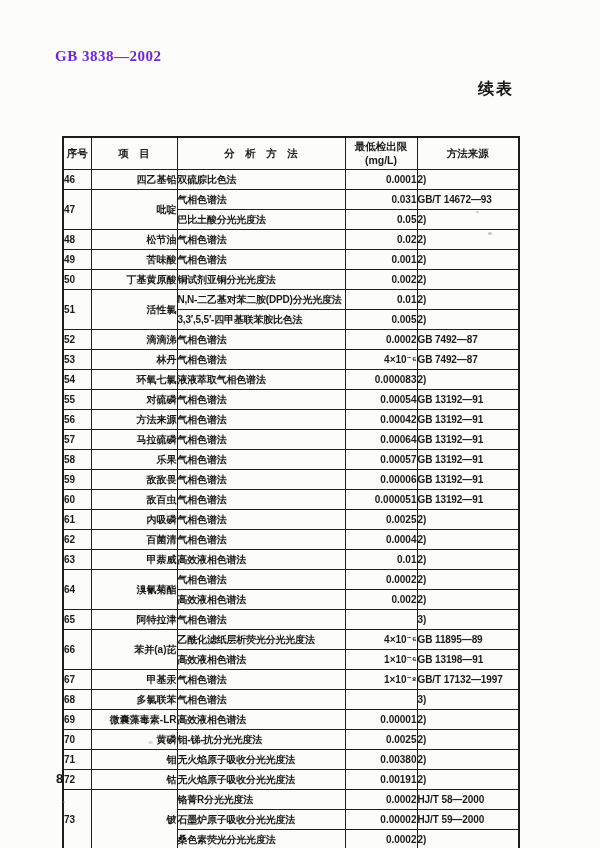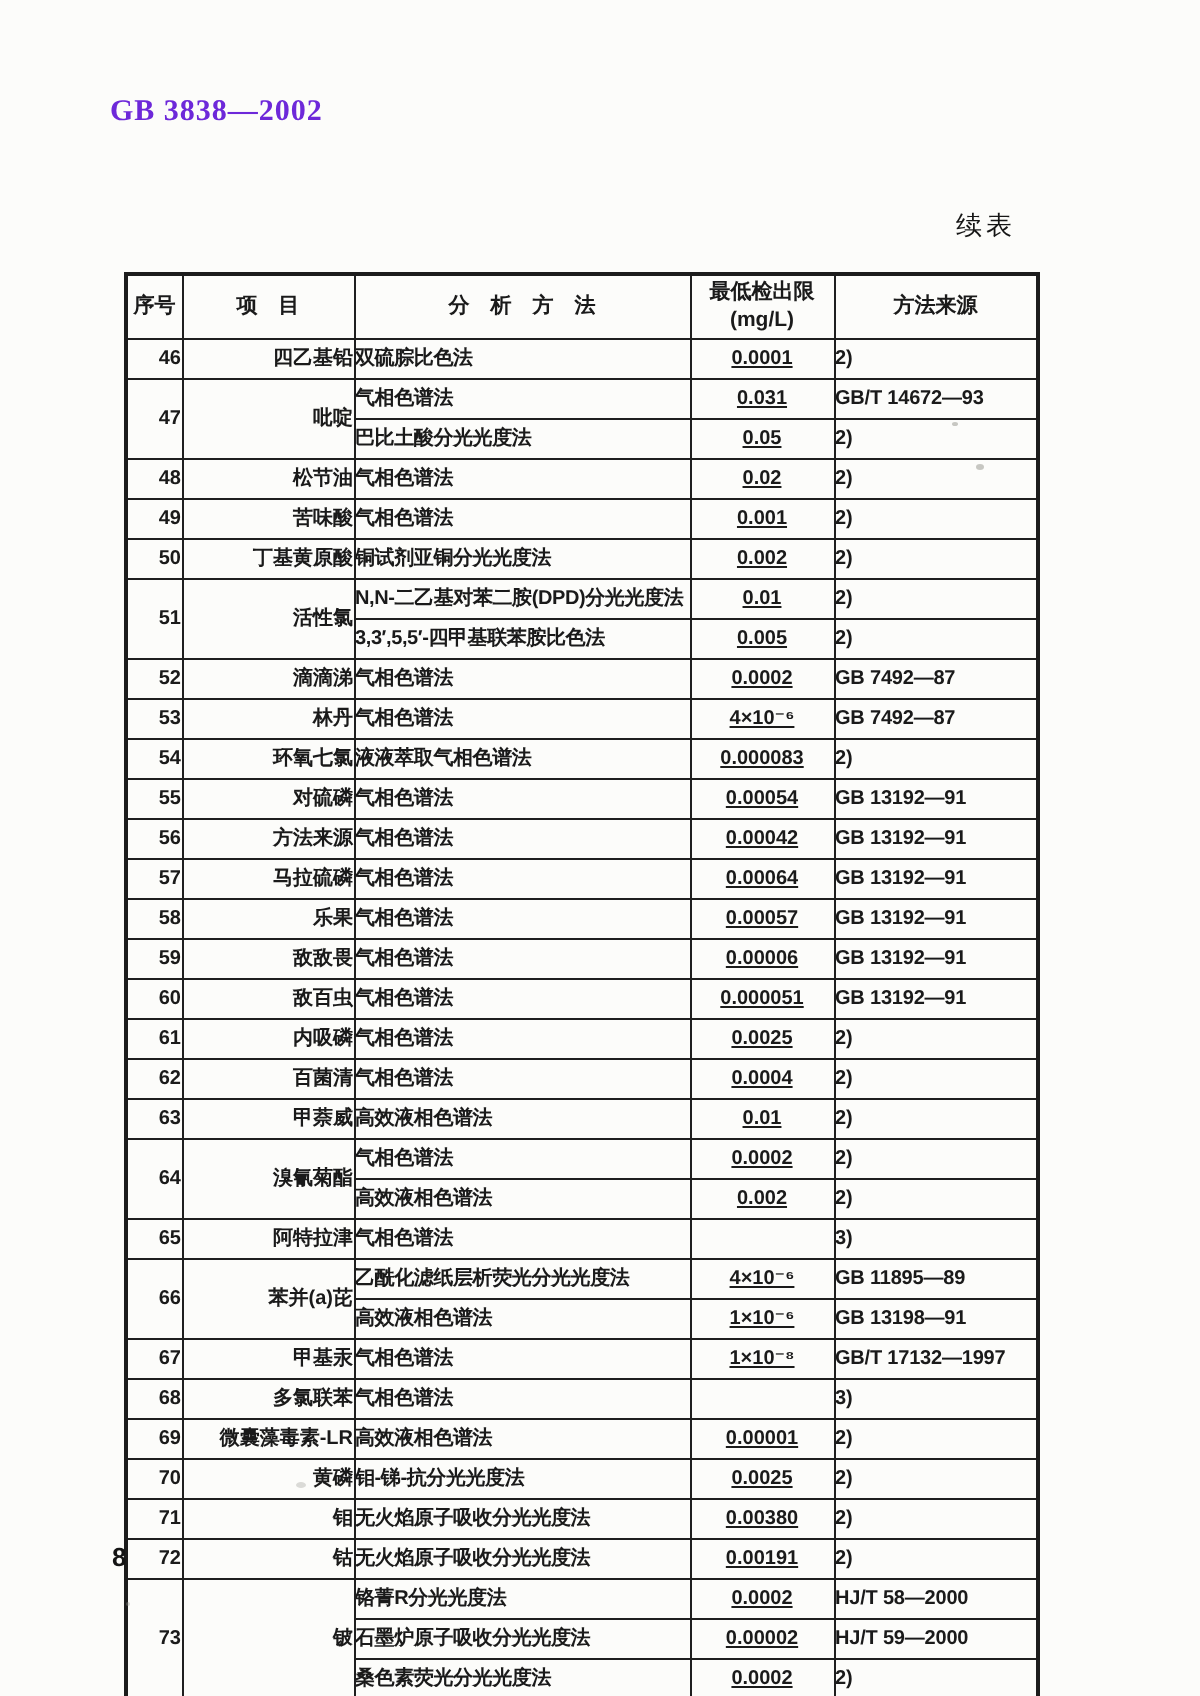--- a/index.html
+++ b/index.html
@@ -22,25 +22,24 @@
     font-family:"Liberation Serif","DejaVu Serif",serif;
     font-weight:700;
     font-size:15px;
     letter-spacing:0.5px;
     color:#6d28d9;
   }
   .cont-label{
     position:absolute;
     top:79px;
     left:478px;
-    font-size:13px;
-    font-weight:400;
+    font-size:16px;
+    font-weight:700;
     letter-spacing:2px;
     color:#151515;
-    margin-top:25px;
   }
   table.methods{
     position:absolute;
     left:62px;top:95px;
     width:456px;
     border-collapse:collapse;
     table-layout:fixed;
     border:2px solid #1c1c1c;
     background:transparent;
     margin-top:41px;
@@ -64,24 +63,24 @@
     text-align:center;
     vertical-align:middle;
     line-height:1.25;
   }
   table.methods td{
     height:19px;
     font-size:10px;
     vertical-align:middle;
     line-height:1;
   }
-  td.cell-no{text-align:right;font-size:10.5px;}
+  td.cell-no{text-align:left;font-size:10.5px;}
   td.cell-item{padding-left:6px;text-align:right;}
   td.cell-method{padding-left:7px;text-align:left;letter-spacing:-0.2px;}
-  td.cell-limit{text-align:center;font-size:10px;text-decoration:underline;}
+  td.cell-limit{text-align:right;font-size:10px;}
   td.cell-source{padding-left:8px;text-align:left;font-size:10px;letter-spacing:-0.1px;}
   .page-number{
     position:absolute;
     left:56px;top:771px;
     font-size:13px;
     font-weight:700;
     color:#141414;
   }
   
   .speck{position:absolute;background:#9a9a94;border-radius:50%;opacity:.55;}

